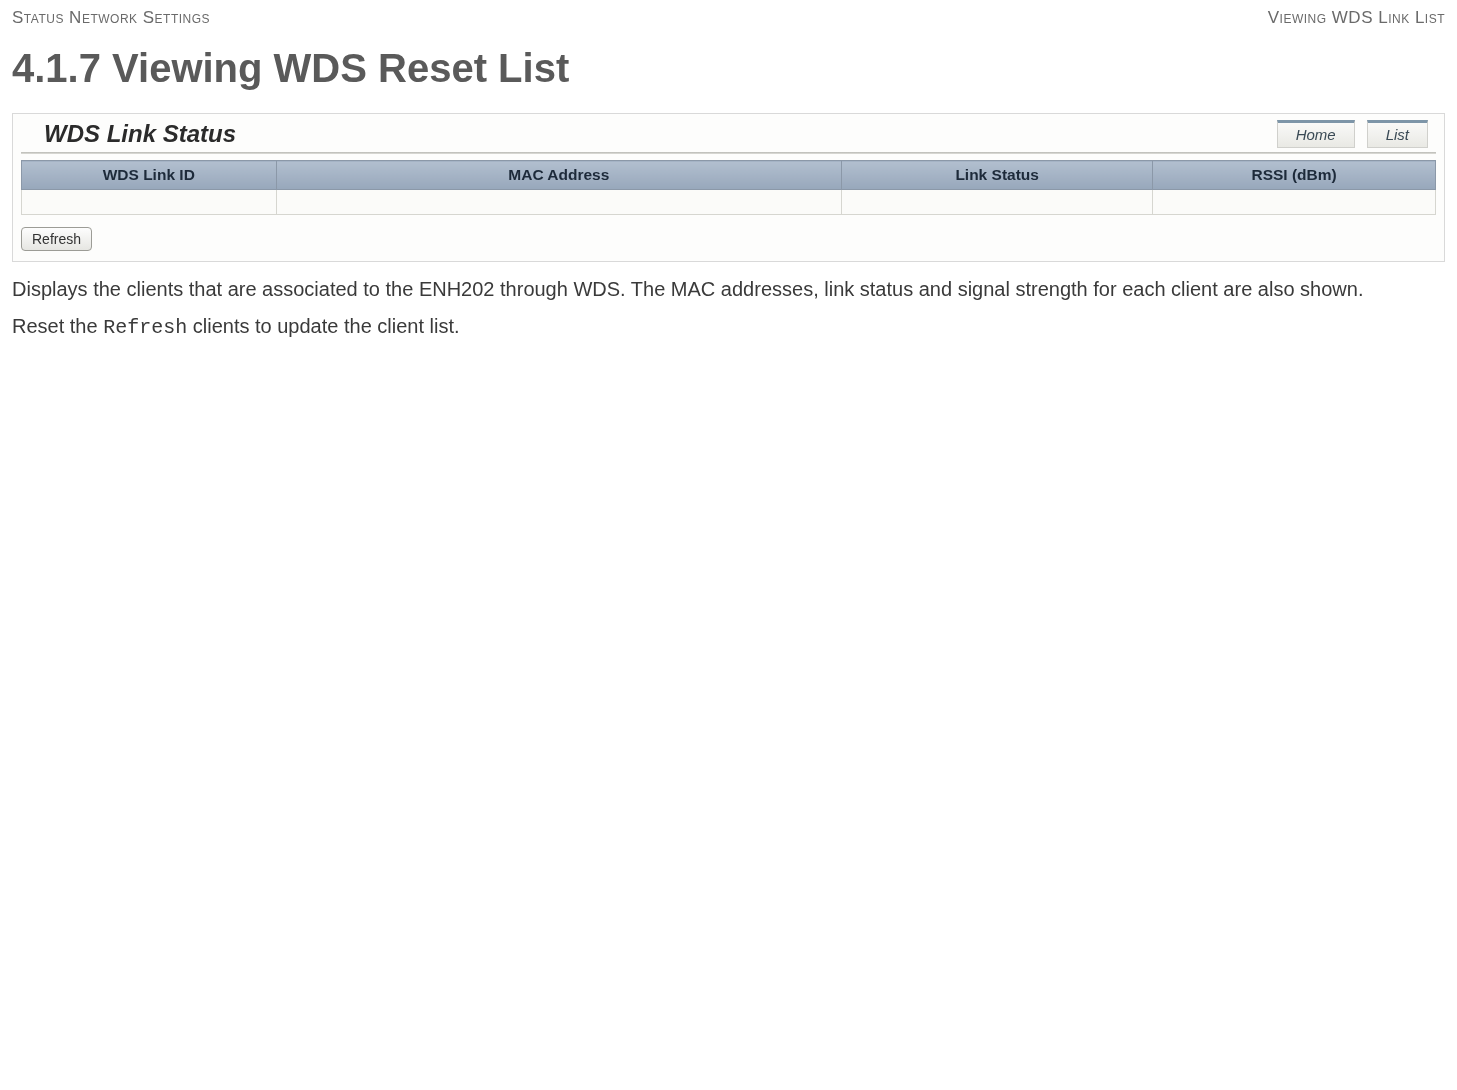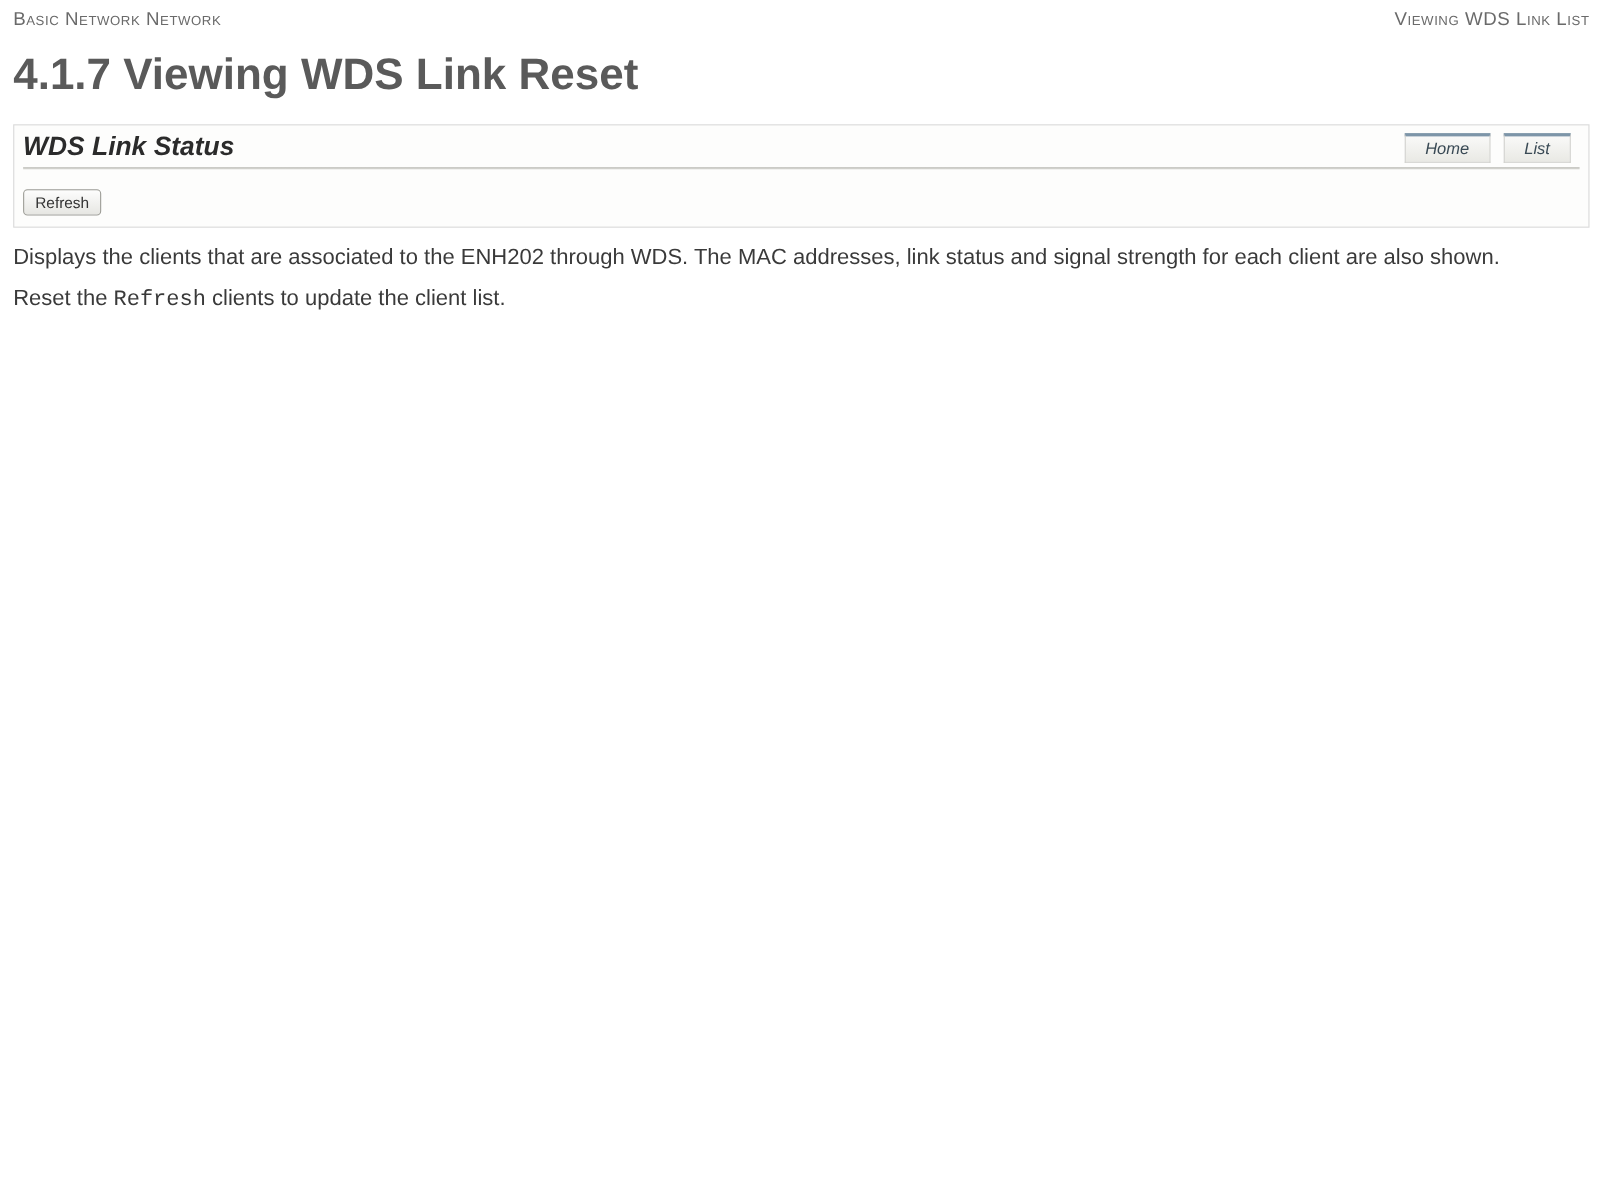--- a/index.html
+++ b/index.html
@@ -30,23 +30,23 @@
   .screenshot {
     border: 1px solid #d9d9d9;
     background: #fdfdfc;
     padding: 6px 8px 10px 8px;
     box-sizing: border-box;
     width: 100%;
     margin-bottom: 14px;
   }
   .panel-header {
     display: flex;
-    align-items: flex-end;
     justify-content: space-between;
     margin-bottom: 4px;
+    margin-left: 23px;
   }
   .panel-title {
     font-family: Arial, Helvetica, sans-serif;
     font-weight: 700;
     font-style: italic;
     font-size: 24px;
     color: #2b2b2b;
   }
   .nav-buttons {
     display: flex;
@@ -124,35 +124,59 @@
   .footer-wrap {
     position: relative;
     height: 24px;
     margin-top: 700px;
   }
 </style>
 </head>
 <body>
 
 <div class="topbar">
-  <span>Basic Network Network</span>
+  <span>Status Network Settings</span>
   <span>Viewing WDS Link List</span>
 </div>
 
-<h1 class="section-heading">4.1.7 Viewing WDS Link Reset</h1>
+<h1 class="section-heading">4.1.7 Viewing WDS Reset List</h1>
 
 <div class="screenshot">
   <div class="panel-header">
     <div class="panel-title">WDS Link Status</div>
     <div class="nav-buttons">
       <div class="nav-btn">Home</div>
       <div class="nav-btn">List</div>
     </div>
   </div>
   <div class="hr"></div>
+  <table class="wds">
+    <colgroup>
+      <col class="c1">
+        <col class="c2">
+        <col class="c3">
+        <col class="c4">
+    </colgroup>
+    <thead>
+      <tr>
+        <th>WDS Link ID</th>
+        <th>MAC Address</th>
+        <th>Link Status</th>
+        <th>RSSI (dBm)</th>
+      </tr>
+    </thead>
+    <tbody>
+      <tr>
+        <td></td>
+          <td></td>
+          <td></td>
+          <td></td>
+      </tr>
+    </tbody>
+  </table>
   <button class="inner-refresh">Refresh</button>
 </div>
 
 <p class="body">Displays the clients that are associated to the ENH202 through WDS. The MAC addresses, link status and signal strength for each client are also shown.</p>
 
 <p class="body">
   <span>Reset the </span><code class="mono">Refresh</code><span> clients to update the client list.</span>
 </p>
 
 <div class="footer-wrap">

